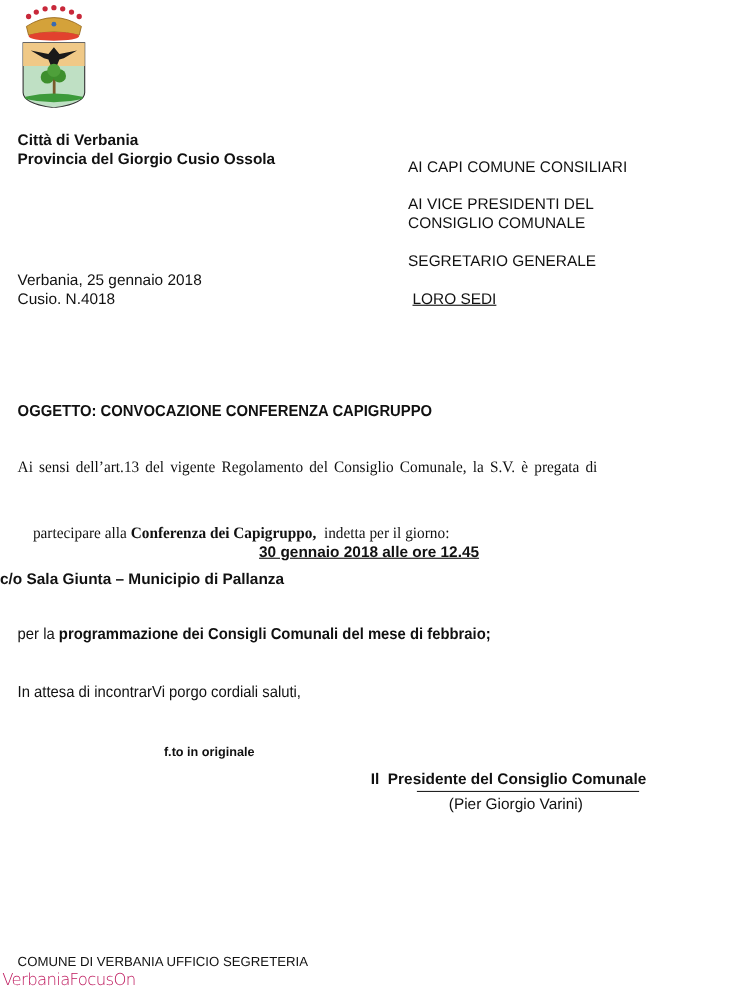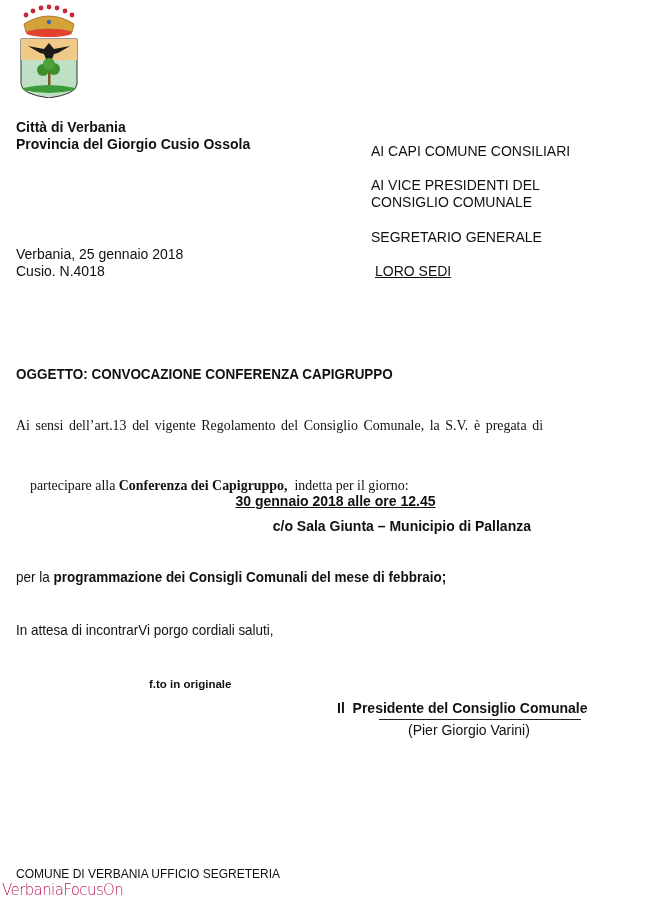--- a/index.html
+++ b/index.html
@@ -63,21 +63,21 @@
 <div class="body-text" style="top:410px;font-family:Liberation Serif, serif;">
   <div style="display:flex; justify-content:space-between; transform:scaleX(0.96); transform-origin:left top; width:649px;">
     <span style="white-space:nowrap; word-spacing:2.2px;">Ai sensi dell’art.13 del vigente Regolamento del Consiglio Comunale, la S.V. è pregata di</span>
   </div>
   <div style="transform:scaleX(0.96); transform-origin:left top; white-space:pre;">
     <span>partecipare alla </span><b>Conferenza dei Capigruppo,</b><span>  indetta per il giorno:</span>
   </div>
 </div>
 
 <div class="abs u" style="left:0; width:671px; text-align:center; top:493px; font-size:14px; font-weight:bold;">30 gennaio 2018 alle ore 12.45</div>
-<div class="abs" style="left:0; width:531px; text-align:right; top:518px; font-size:14px; font-weight:bold;">c/o Sala Giunta – Municipio di Pallanza</div>
+<div class="abs" style="left:0; width:531px; text-align:left; top:518px; font-size:14px; font-weight:bold;">c/o Sala Giunta – Municipio di Pallanza</div>
 
 <div class="abs" style="left:16px; top:569px; font-size:14.5px; transform:scaleX(0.93); transform-origin:left top;">
   <span>per la </span><b>programmazione dei Consigli Comunali del mese di febbraio;</b>
 </div>
 
 <div class="abs" style="left:16px; top:622px; font-size:14.5px; transform:scaleX(0.93); transform-origin:left top;">In attesa di incontrarVi porgo cordiali saluti,</div>
 
 <div class="abs" style="left:149px; top:678px; font-size:11.5px; font-weight:bold;">f.to in originale</div>
 <div class="abs" style="left:337px; top:676px; font-size:14px; font-weight:bold; white-space:pre;margin-top:24px;">Il  Presidente del Consiglio Comunale</div>
 <div class="sigline"></div>

